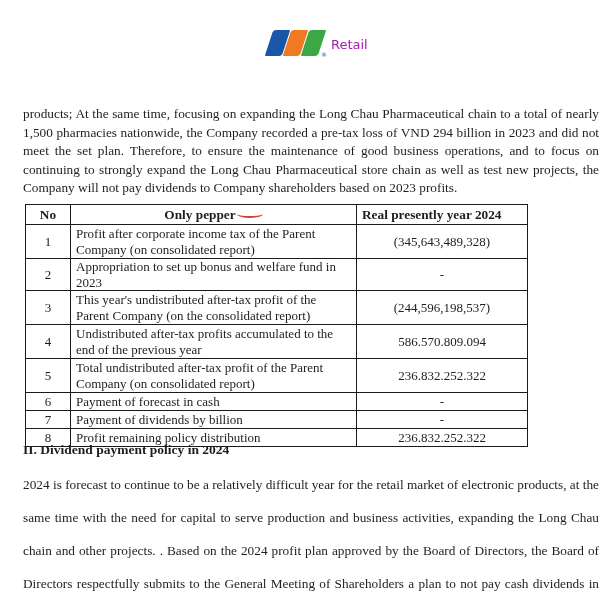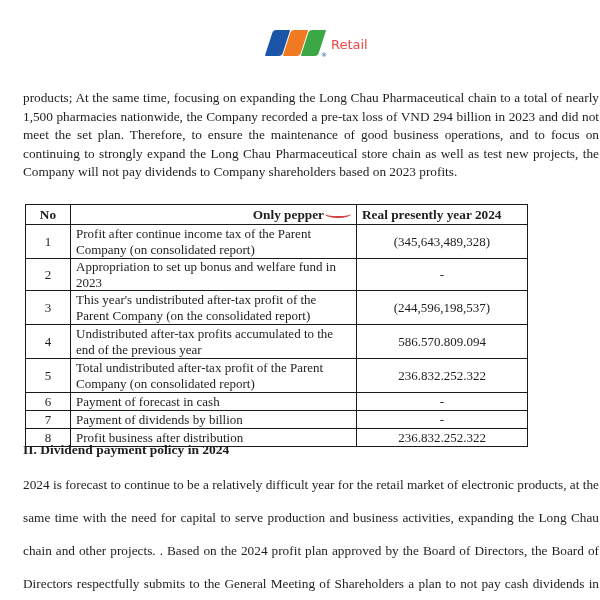--- a/index.html
+++ b/index.html
@@ -43,35 +43,35 @@
       position: absolute;
       left: 56px;
       bottom: 0px;
       font-size: 6px;
       color: #1a55a8;
       font-family: "DejaVu Sans", sans-serif;
     }
     .logo-text {
       font-family: "DejaVu Sans", "Liberation Sans", sans-serif;
       font-size: 13px;
-      color: #ef4444;
+      color: #a21caf;
       margin-bottom: 6px;
       margin-left: 2px;
     }
 
     .para {
       position: absolute;
       left: 23px;
       width: 576px;
       font-size: 13.3px;
       line-height: 18.6px;
       text-align: justify;
       text-align-last: left;
     }
-    .para-1 { top: 89px; }
+    .para-1 { top: 105px; }
 
     table.report {
       position: absolute;
       left: 25px;
       top: 204px;
       width: 503px;
       border-collapse: collapse;
       font-size: 13px;
     }
     table.report th, table.report td {
@@ -79,21 +79,21 @@
       padding: 0 5px;
       vertical-align: middle;
       line-height: 15.5px;
     }
     table.report th {
       font-weight: bold;
       height: 19px;
       font-size: 13.3px;
     }
     th.col-no { width: 34px; text-align: center; }
-    th.col-item { text-align: right; }
+    th.col-item { text-align: center; }
     th.col-val { width: 160px; text-align: left; }
     td.no { text-align: center; }
     td.val { text-align: center; }
     tr.tall td { height: 33px; }
     tr.short td { height: 17px; }
     .squiggle {
       display: inline-block;
       width: 26px;
       height: 6px;
       border-bottom: 2px solid #d04040;
@@ -134,21 +134,21 @@
   <thead>
     <tr>
       <th class="col-no">No</th>
       <th class="col-item"><span>Only pepper</span><span class="squiggle"></span></th>
       <th class="col-val">Real presently year 2024</th>
     </tr>
   </thead>
   <tbody>
     <tr class="tall">
       <td class="no">1</td>
-      <td>Profit after continue income tax of the Parent Company (on consolidated report)</td>
+      <td>Profit after corporate income tax of the Parent Company (on consolidated report)</td>
       <td class="val">(345,643,489,328)</td>
     </tr>
     <tr class="short">
       <td class="no">2</td>
       <td>Appropriation to set up bonus and welfare fund in 2023</td>
       <td class="val">-</td>
     </tr>
     <tr class="tall">
       <td class="no">3</td>
       <td>This year's undistributed after-tax profit of the Parent Company (on the consolidated report)</td>
@@ -169,21 +169,21 @@
       <td>Payment of forecast in cash</td>
       <td class="val">-</td>
     </tr>
     <tr class="short">
       <td class="no">7</td>
       <td>Payment of dividends by billion</td>
       <td class="val">-</td>
     </tr>
     <tr class="short">
       <td class="no">8</td>
-      <td>Profit business after distribution</td>
+      <td>Profit remaining policy distribution</td>
       <td class="val">236.832.252.322</td>
     </tr>
   </tbody>
 </table>
 
 <div class="section-title">II. Dividend payment policy in 2024</div>
 
 <p class="para para-2" style="margin:0;">2024 is forecast to continue to be a relatively difficult year for the retail market of electronic products, at the same time with the need for capital to serve production and business activities, expanding the Long Chau chain and other projects. . Based on the 2024 profit plan approved by the Board of Directors, the Board of Directors respectfully submits to the General Meeting of Shareholders a plan to not pay cash dividends in 2024.</p>
 
 </body></html>

